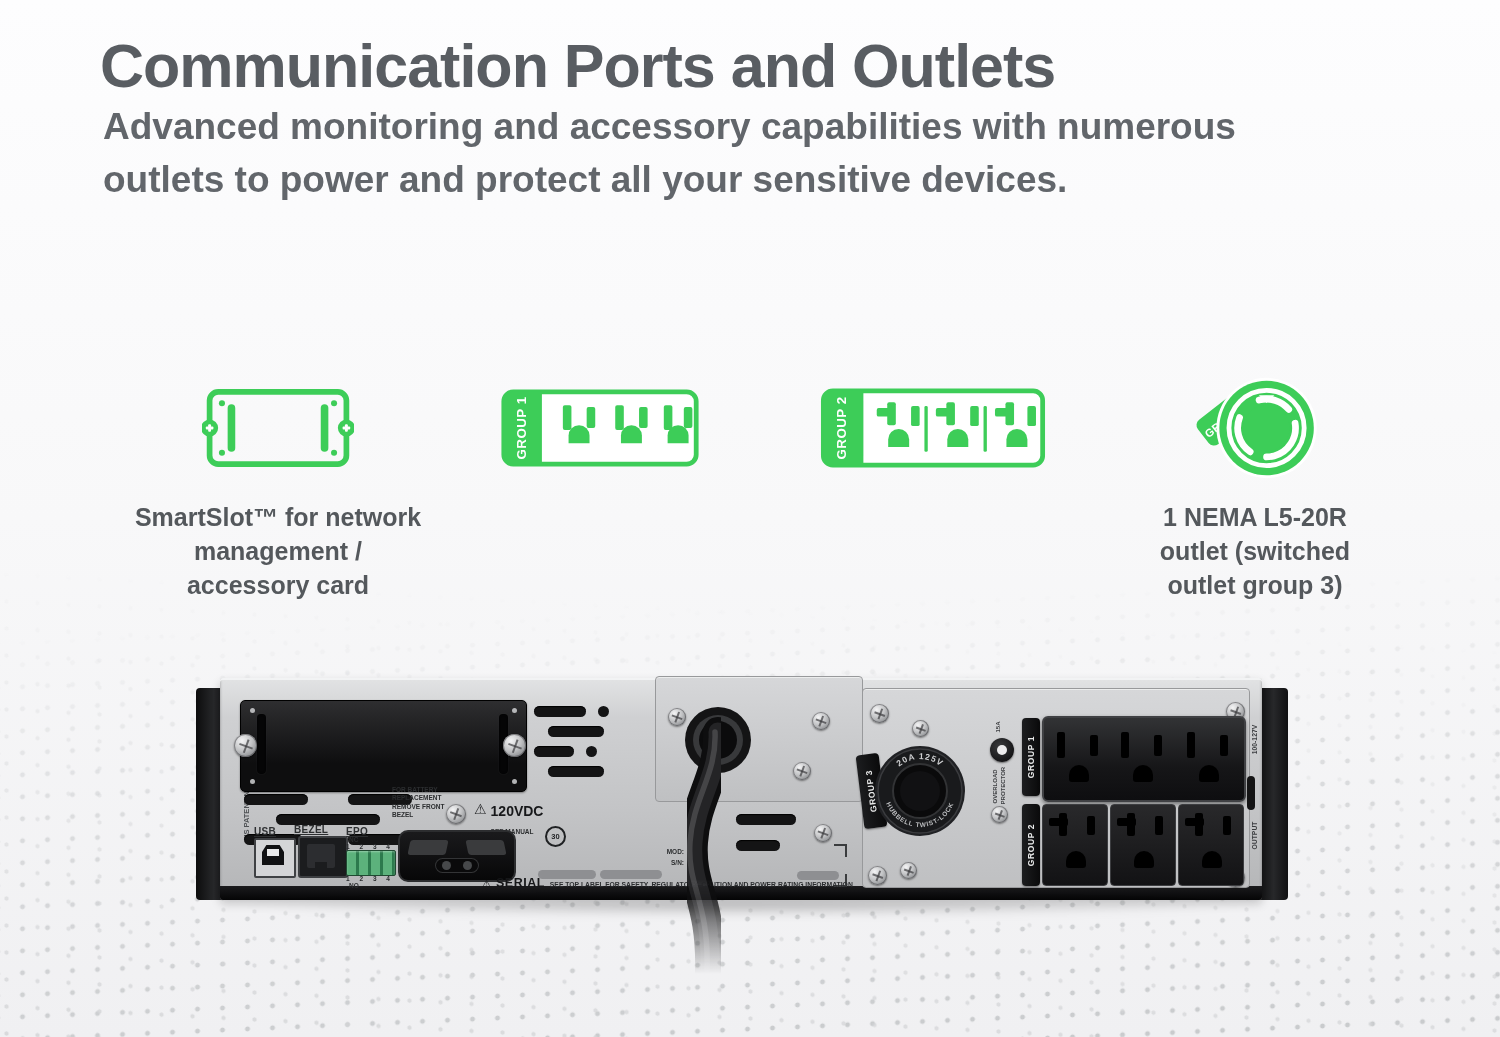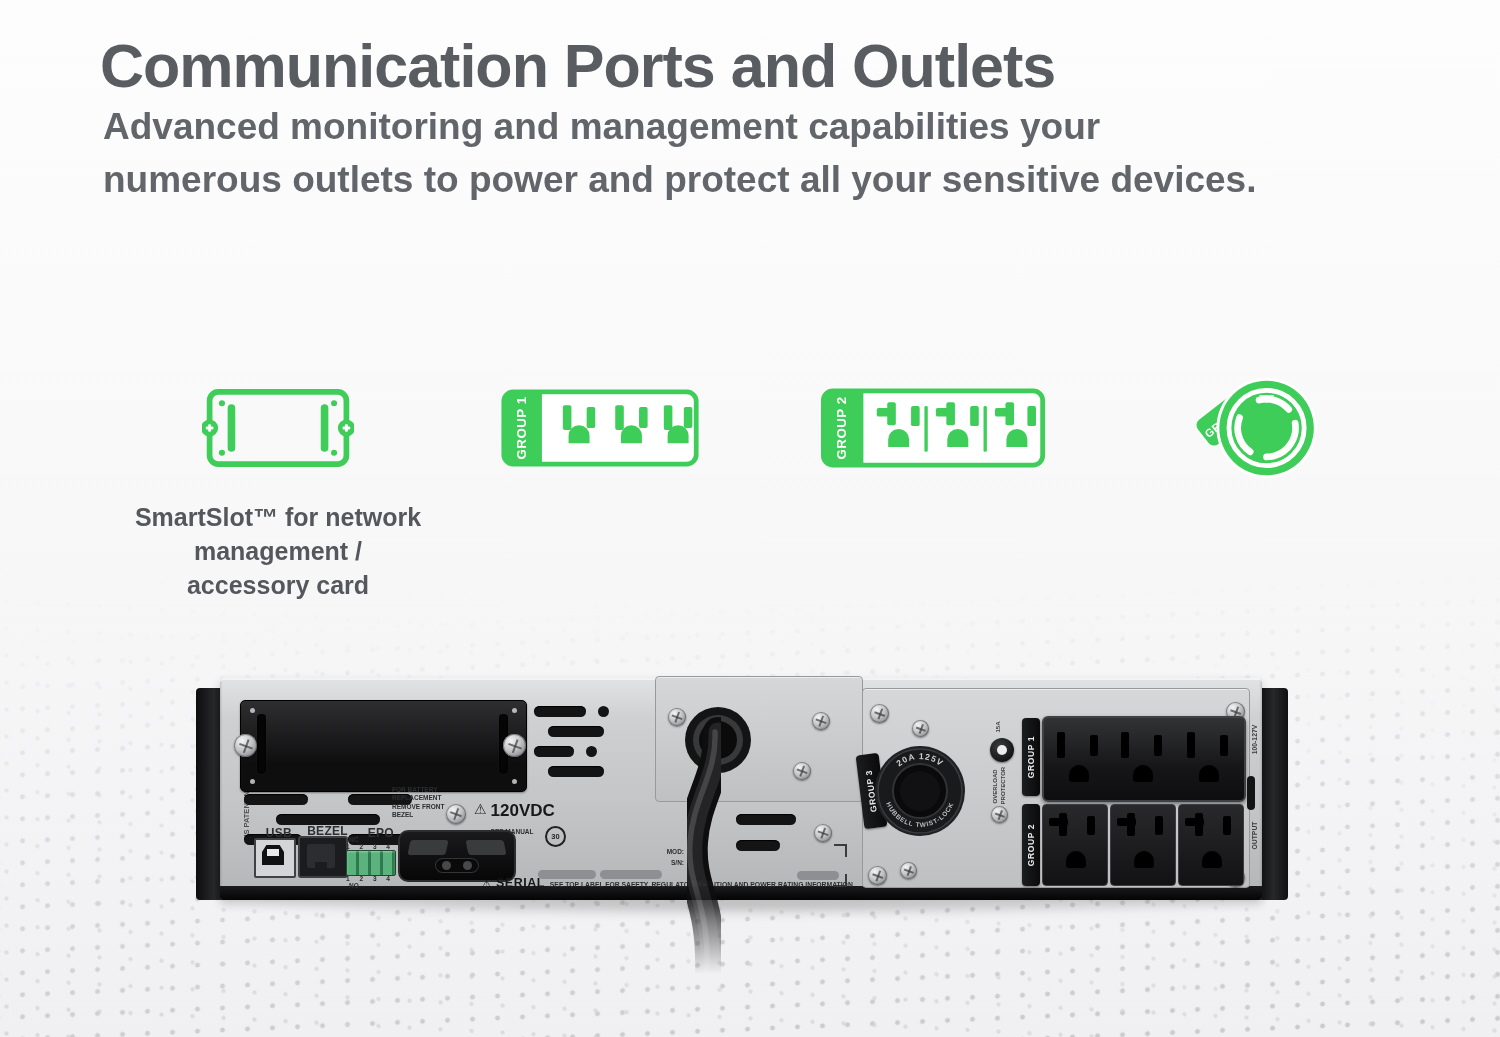--- a/index.html
+++ b/index.html
@@ -53,21 +53,21 @@
   .vdot{position:absolute;width:11px;height:11px;border-radius:50%;background:#141415;}
   .ventl{position:absolute;height:9px;border-radius:5px;background:#8e8f92;}
   
   .screw{position:absolute;border-radius:50%;
     background:radial-gradient(circle at 35% 30%,#f4f4f5,#c2c3c5 45%,#8b8d90 80%,#6e7073);
     box-shadow:0 1px 2px rgba(0,0,0,.45), inset 0 0 0 1px rgba(70,70,72,.55);}
   .screw::before,.screw::after{content:"";position:absolute;left:50%;top:50%;background:rgba(60,60,62,.7);}
   .screw::before{width:60%;height:1.5px;transform:translate(-50%,-50%) rotate(20deg);}
   .screw::after{width:1.5px;height:60%;transform:translate(-50%,-50%) rotate(20deg);}
   
-  .plabel{position:absolute;font-size:12px;font-weight:700;letter-spacing:.3px;color:#2d2f31;text-align:right;}
+  .plabel{position:absolute;font-size:10px;font-weight:700;letter-spacing:.3px;color:#2d2f31;text-align:left;text-decoration:underline;}
   .micro{position:absolute;font-size:6.5px;font-weight:600;line-height:1.3;color:#2b2d2f;}
   .patent{position:absolute;left:-15px;top:116px;width:130px;text-align:center;font-size:7.5px;font-weight:600;color:#4e5154;transform:rotate(-90deg);white-space:nowrap;}
   
   .usb{position:absolute;left:58px;top:164px;width:38px;height:36px;background:#d4d5d7;border:2px solid #3f4144;border-radius:2px;}
   .usb .in{position:absolute;left:6px;top:5px;width:22px;height:20px;background:#101113;
     clip-path:polygon(0 35%,20% 0,80% 0,100% 35%,100% 100%,0 100%);}
   .usb .pin{position:absolute;left:11px;top:9px;width:12px;height:7px;background:#e8e9ea;}
   .rj45{position:absolute;left:102px;top:162px;width:46px;height:38px;background:#1b1c1e;border:2px solid #3c3e41;border-radius:3px;}
   .rj45 .in{position:absolute;left:7px;top:6px;width:28px;height:24px;background:#2c2d30;border-radius:2px;}
   .rj45 .in::after{content:"";position:absolute;left:8px;bottom:-2px;width:12px;height:8px;background:#1b1c1e;}
@@ -92,21 +92,21 @@
   .br.tr{border-right:2px solid #3a3c3e;border-top:2px solid #3a3c3e;}
   .br.bl{border-left:2px solid #3a3c3e;border-bottom:2px solid #3a3c3e;}
   .br.brr{border-right:2px solid #3a3c3e;border-bottom:2px solid #3a3c3e;}
   
   .caution{position:absolute;left:286px;top:202px;display:flex;align-items:baseline;gap:5px;white-space:nowrap;}
   .caution .warn{font-size:10px;color:#17181a;}
   .caution .cword{font-size:12.5px;font-weight:700;letter-spacing:.5px;color:#151618;}
   .caution .cnote{font-size:6.8px;font-weight:600;color:#2b2d2f;}
   .dwarn{position:absolute;left:278px;top:128px;display:flex;align-items:flex-start;gap:4px;}
   .dwarn .warn{font-size:14px;color:#1a1b1d;line-height:1;}
-  .dwarn .big{font-size:17px;font-weight:700;color:#17181a;line-height:1;}
+  .dwarn .big{font-size:14px;font-weight:700;color:#17181a;line-height:1;}
   .dwarn .sm{font-size:6.5px;font-weight:600;color:#2b2d2f;}
   
   .gbar{position:absolute;background:linear-gradient(90deg,#1c1d1f,#0a0a0b);border-radius:4px;display:flex;align-items:center;justify-content:center;box-shadow:0 1px 2px rgba(0,0,0,.4);}
   .gbar span{transform:rotate(-90deg);color:#e9eaea;font-size:8.5px;font-weight:700;letter-spacing:.6px;white-space:nowrap;}
   .oblock{position:absolute;background:linear-gradient(180deg,#323335,#161618 60%,#0e0e10);border:2px solid #404144;border-radius:6px;box-shadow:0 2px 4px rgba(0,0,0,.45);}
   .nema{position:absolute;width:58px;height:60px;}
   .nema .s1{position:absolute;left:7px;top:4px;width:8px;height:26px;background:#000;border-radius:2px;}
   .nema .s2{position:absolute;left:40px;top:7px;width:8px;height:21px;background:#000;border-radius:2px;}
   .nema .gnd{position:absolute;left:19px;top:37px;width:20px;height:17px;background:#000;border-radius:10px 10px 3px 3px;}
   .nema20{position:absolute;width:64px;height:80px;background:linear-gradient(180deg,#29292b,#121214);border:1px solid #3c3d40;border-radius:4px;}
@@ -121,21 +121,21 @@
   .ovl-btn::after{content:"";position:absolute;left:7px;top:7px;width:10px;height:10px;border-radius:50%;background:#ececed;}
   svg text{font-family:"Liberation Sans",sans-serif;}
 </style>
 </head>
 <body>
 
 <div class="dots-a"></div>
 <div class="dots-b"></div>
 
 <h1 class="title">Communication Ports and Outlets</h1>
-<p class="subtitle">Advanced monitoring and management capabilities your numerous outlets to power and protect all your sensitive devices.</p>
+<p class="subtitle">Advanced monitoring and accessory capabilities with numerous outlets to power and protect all your sensitive devices.</p>
 
 <div class="feature" style="left:118px;">
   <div class="iconwrap">
     <svg width="152" height="86" viewBox="0 0 160 90">
       <rect x="8" y="7" width="144" height="76" rx="9" fill="none" stroke="#3DCD58" stroke-width="6"></rect>
       <rect x="27" y="20" width="8" height="50" rx="4" fill="#3DCD58"></rect>
       <rect x="125" y="20" width="8" height="50" rx="4" fill="#3DCD58"></rect>
       <circle cx="21" cy="19" r="3.2" fill="#3DCD58"></circle>
       <circle cx="139" cy="19" r="3.2" fill="#3DCD58"></circle>
       <circle cx="21" cy="71" r="3.2" fill="#3DCD58"></circle>
@@ -210,20 +210,21 @@
         <text x="38" y="51" text-anchor="middle" fill="#ffffff" font-size="11.5" font-weight="bold" letter-spacing="0.4">GROUP 3</text>
       </g>
       <circle cx="80" cy="56" r="52" fill="#fff"></circle>
       <circle cx="80" cy="56" r="49" fill="#3DCD58"></circle>
       <circle cx="80" cy="56" r="39" fill="none" stroke="#ffffff" stroke-width="5"></circle>
       <circle cx="80" cy="56" r="30" fill="none" stroke="#ffffff" stroke-width="7" stroke-dasharray="34 16 52 18 40 200" stroke-linecap="round" transform="rotate(-105 80 56)"></circle>
       <path d="M72 22 l8 8 l8 -8 z" fill="#ffffff"></path>
       <circle cx="80" cy="56" r="24" fill="#3DCD58"></circle>
     </svg>
   </div>
+  <div class="flabel" style="max-width:245px;">1 NEMA L5-20R outlet (switched outlet group 3)</div>
 </div>
 
 <div class="ups">
   <div class="ear left"></div>
   <div class="ear right"></div>
   <div class="metal"></div>
   <div class="bstrip"></div>
 
   <div class="patent">US PATENT No. 5,302,858</div>
 

